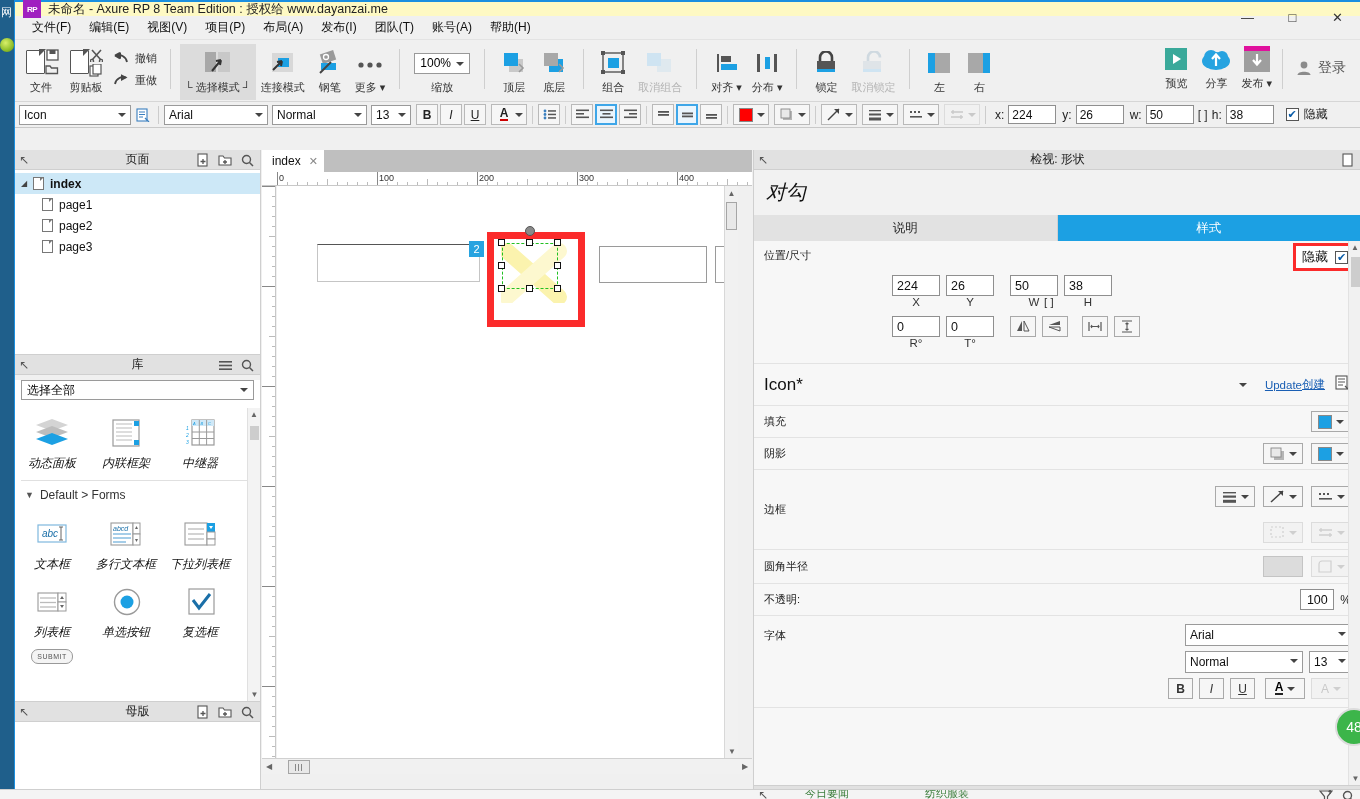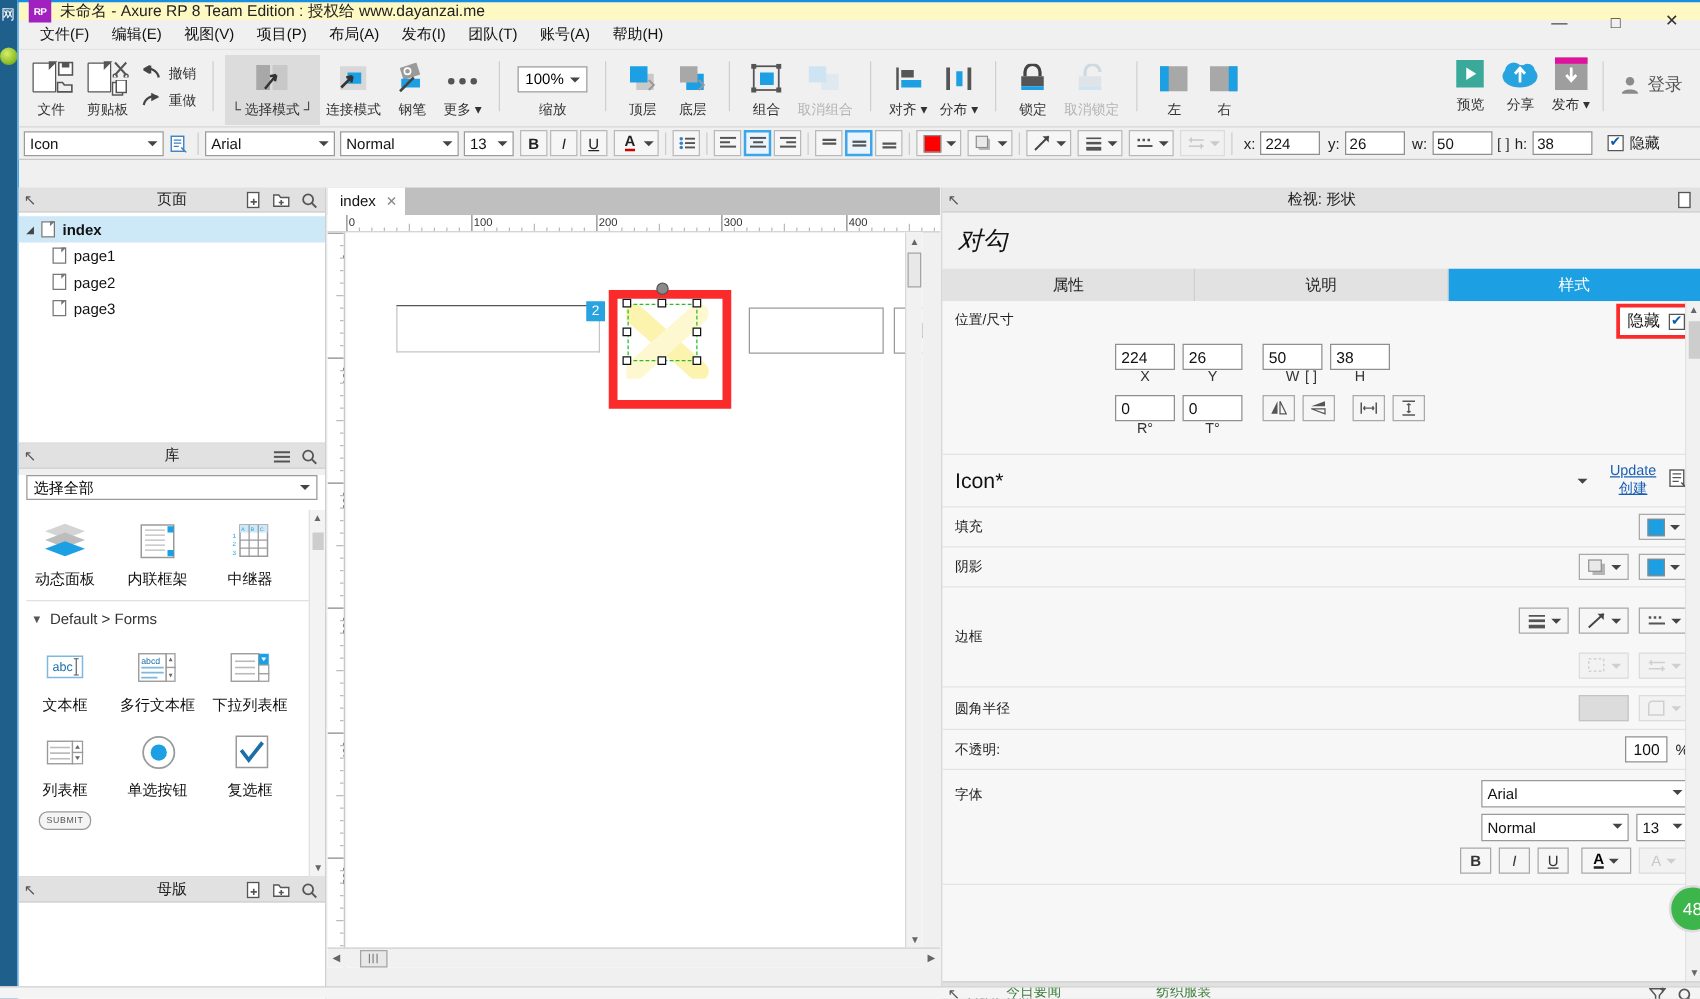--- a/index.html
+++ b/index.html
@@ -158,21 +158,21 @@
   .pg-ico:after { content: ""; position: absolute; right: -1px; top: -1px;
     border-left: 4px solid #777; border-bottom: 4px solid transparent; }
   .tree-row .lbl { font-size: 12px; color: #111; }
 
   .lib-body { background: #fff; height: 322px; position: relative; border-bottom: 1px solid #cfcfcf; }
   .lib-select {
     margin: 5px 6px 4px 6px; height: 20px; border: 1px solid #9a9a9a; background: #fff;
     display: flex; align-items: center; padding: 0 16px 0 5px; font-size: 12px; position: relative;
   }
   .lib-select .caret { position: absolute; right: 5px; top: 7px; }
-  .lib-grid { display: flex; flex-wrap: wrap; padding: 4px 0 0 0; }
+  .lib-grid { display: flex; flex-wrap: wrap; padding: 4px 0 0 0; font-style: italic; }
   .lib-item {
     width: 74px; display: flex; flex-direction: column; align-items: center;
     padding: 6px 0 4px 0;
   }
   .lib-ico { height: 38px; display: flex; align-items: center; justify-content: center; }
   .lib-lbl { font-size: 12px; color: #111; margin-top: 3px; white-space: nowrap; }
   .lib-divider { height: 1px; background: #e0e0e0; margin: 4px 6px; }
   .lib-cat { display: flex; align-items: center; font-size: 12px; color: #333; padding: 3px 0 3px 10px; }
   .lib-cat .chev { margin-right: 6px; font-size: 9px; color: #555; }
   .lib-scroll {
@@ -1188,21 +1188,20 @@
               <svg width="13" height="14">
                   <rect x="1" y="1" width="9" height="12" fill="#fff" stroke="#555" stroke-width="1.1"></rect>
                 </svg>
             </span>
           </div>
         </div>
 
         <div class="insp-title">对勾</div>
 
         <div class="insp-tabs">
-          <div class="insp-tab">属性</div>
           <div class="insp-tab">说明</div>
           <div class="insp-tab active">样式</div>
         </div>
 
         <div class="insp-body">
 
           <div class="sect" style="padding-bottom:14px;">
             <div class="sect-lbl">位置/尺寸</div>
             <div class="hidden-highlight">
               <span style="font-size:13px;color:#111;">隐藏</span>
@@ -1263,21 +1262,21 @@
                     <path d="M1,1 L11,1 M1,12 L11,12" stroke="#555" stroke-width="1.2"></path>
                     <path d="M6,3 L6,10 M4.5,4 L6,3 L7.5,4 M4.5,9 L6,10 L7.5,9" stroke="#555" stroke-width="1.1" fill="none"></path>
                   </svg>
               </div>
             </div>
           </div>
 
           <div class="sect" style="display:flex;align-items:center;height:42px;padding:0 10px;">
             <span style="font-size:17px;color:#111;flex:1;">Icon*</span>
             <span class="caret" style="margin-right:18px;"></span>
-            <div style="display:flex;flex-direction:column;align-items:center;margin-right:10px;">
+            <div style="display:flex;flex-direction:row;align-items:center;margin-right:10px;">
               <span class="link">Update</span>
               <span class="link">创建</span>
             </div>
             <span>
               <svg width="16" height="16">
                   <rect x="1" y="1" width="11" height="13" fill="#fff" stroke="#555" stroke-width="1.1"></rect>
                   <line x1="3" y1="4" x2="10" y2="4" stroke="#555"></line>
                   <line x1="3" y1="7" x2="10" y2="7" stroke="#555"></line>
                   <line x1="3" y1="10" x2="8" y2="10" stroke="#555"></line>
                   <path d="M10,11 L15,16" stroke="#555" stroke-width="1.3"></path>

